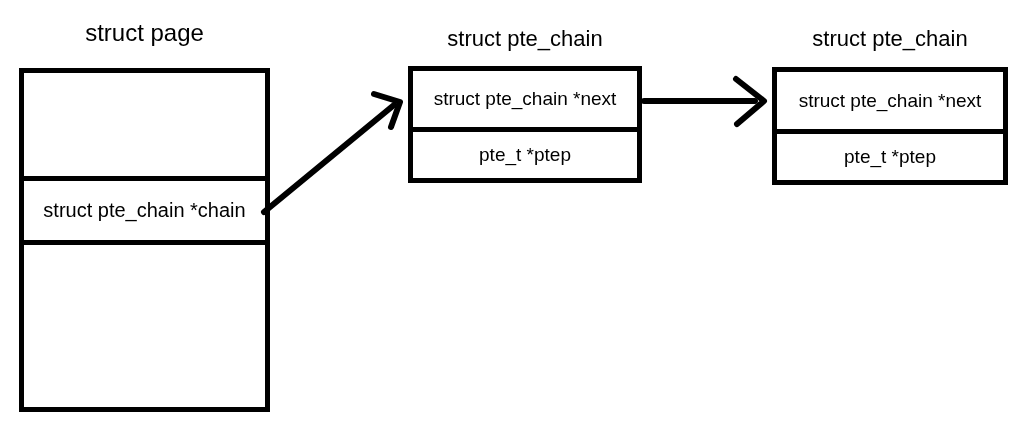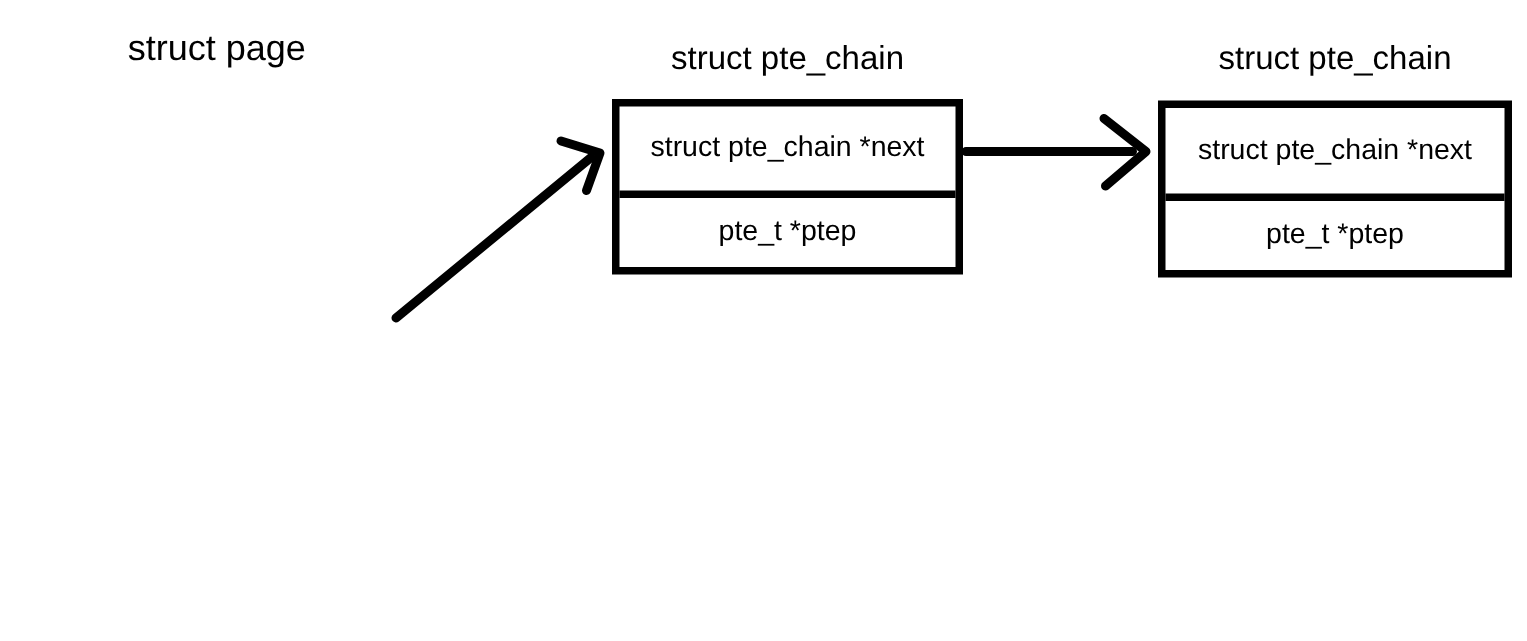--- a/index.html
+++ b/index.html
@@ -41,20 +41,25 @@
 </style>
 </head>
 <body>
 
 <div class="diagram">
 
   <div class="node-title large" style="left:19px;top:19px;width:251px;text-align:center;">struct page</div>
   <div class="node-title" style="left:408px;top:26px;width:234px;">struct pte_chain</div>
   <div class="node-title" style="left:772px;top:26px;width:236px;">struct pte_chain</div>
 
+  <div id="page-box" class="struct-box" style="left:19px;top:68px;width:251px;height:344px;">
+    <div class="struct-row r1"></div>
+    <div class="struct-row r2 divided">struct pte_chain *chain</div>
+    <div class="struct-row r3 divided"></div>
+  </div>
 
   <div id="pte1-box" class="struct-box pte-box" style="left:408px;top:66px;width:234px;height:117px;">
     <div class="struct-row r1">struct pte_chain *next</div>
     <div class="struct-row r2 divided">pte_t *ptep</div>
   </div>
 
   <div id="pte2-box" class="struct-box pte-box" style="left:772px;top:67px;width:236px;height:118px;">
     <div class="struct-row r1">struct pte_chain *next</div>
     <div class="struct-row r2 divided">pte_t *ptep</div>
   </div>

